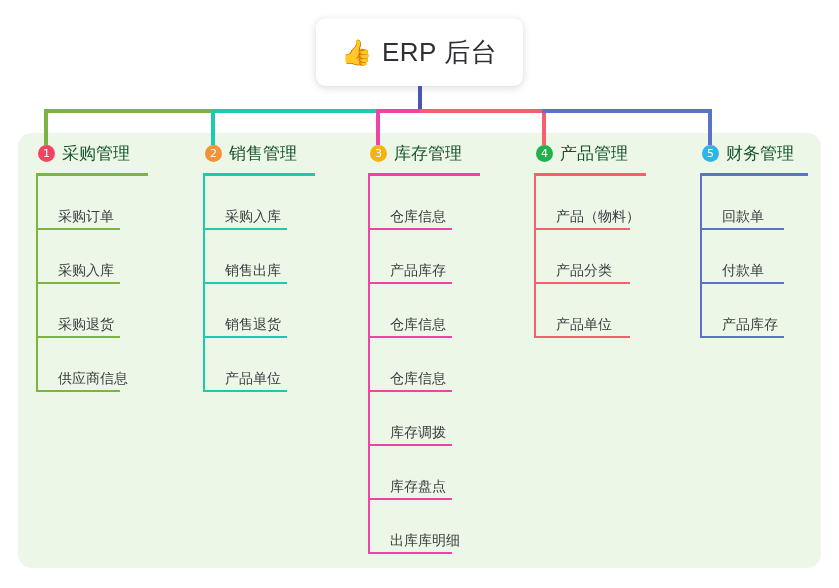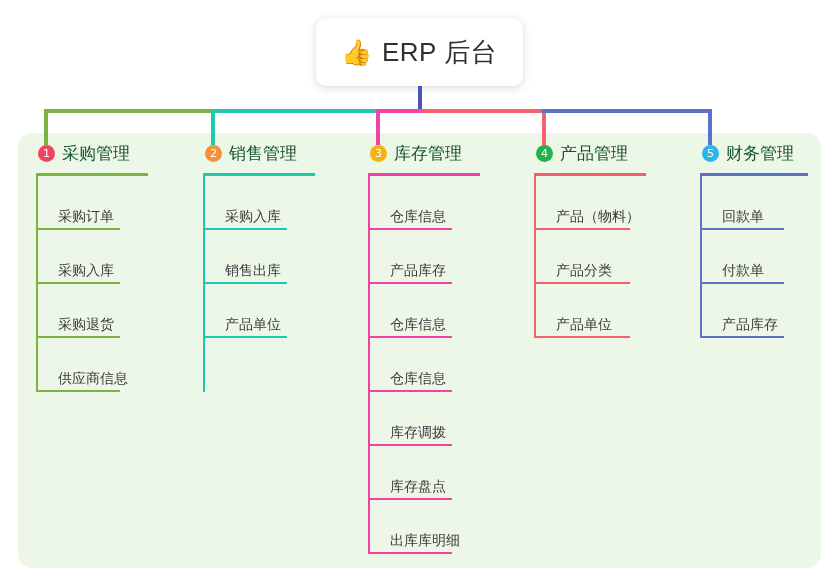--- a/index.html
+++ b/index.html
@@ -205,20 +205,24 @@
         <div class="spine" style="height: 216px; background: rgb(30, 201, 173);"></div>
         <div class="leaf">
           <span class="leaf-label">采购入库</span>
           <div class="leaf-rule" style="width: 84px; background: rgb(30, 201, 173);"></div>
         </div>
         <div class="leaf">
           <span class="leaf-label">销售出库</span>
           <div class="leaf-rule" style="width: 84px; background: rgb(30, 201, 173);"></div>
         </div>
         <div class="leaf">
+          <span class="leaf-label">销售退货</span>
+          <div class="leaf-rule" style="width: 84px; background: rgb(30, 201, 173);"></div>
+        </div>
+        <div class="leaf">
           <span class="leaf-label">产品单位</span>
           <div class="leaf-rule" style="width: 84px; background: rgb(30, 201, 173);"></div>
         </div>
       </div>
     </div>
     <div class="column" style="left: 368px;">
       <div class="col-header">
         <span class="badge" style="background: rgb(245, 179, 18);">3</span>
         <span class="col-title">库存管理</span>
       </div>

